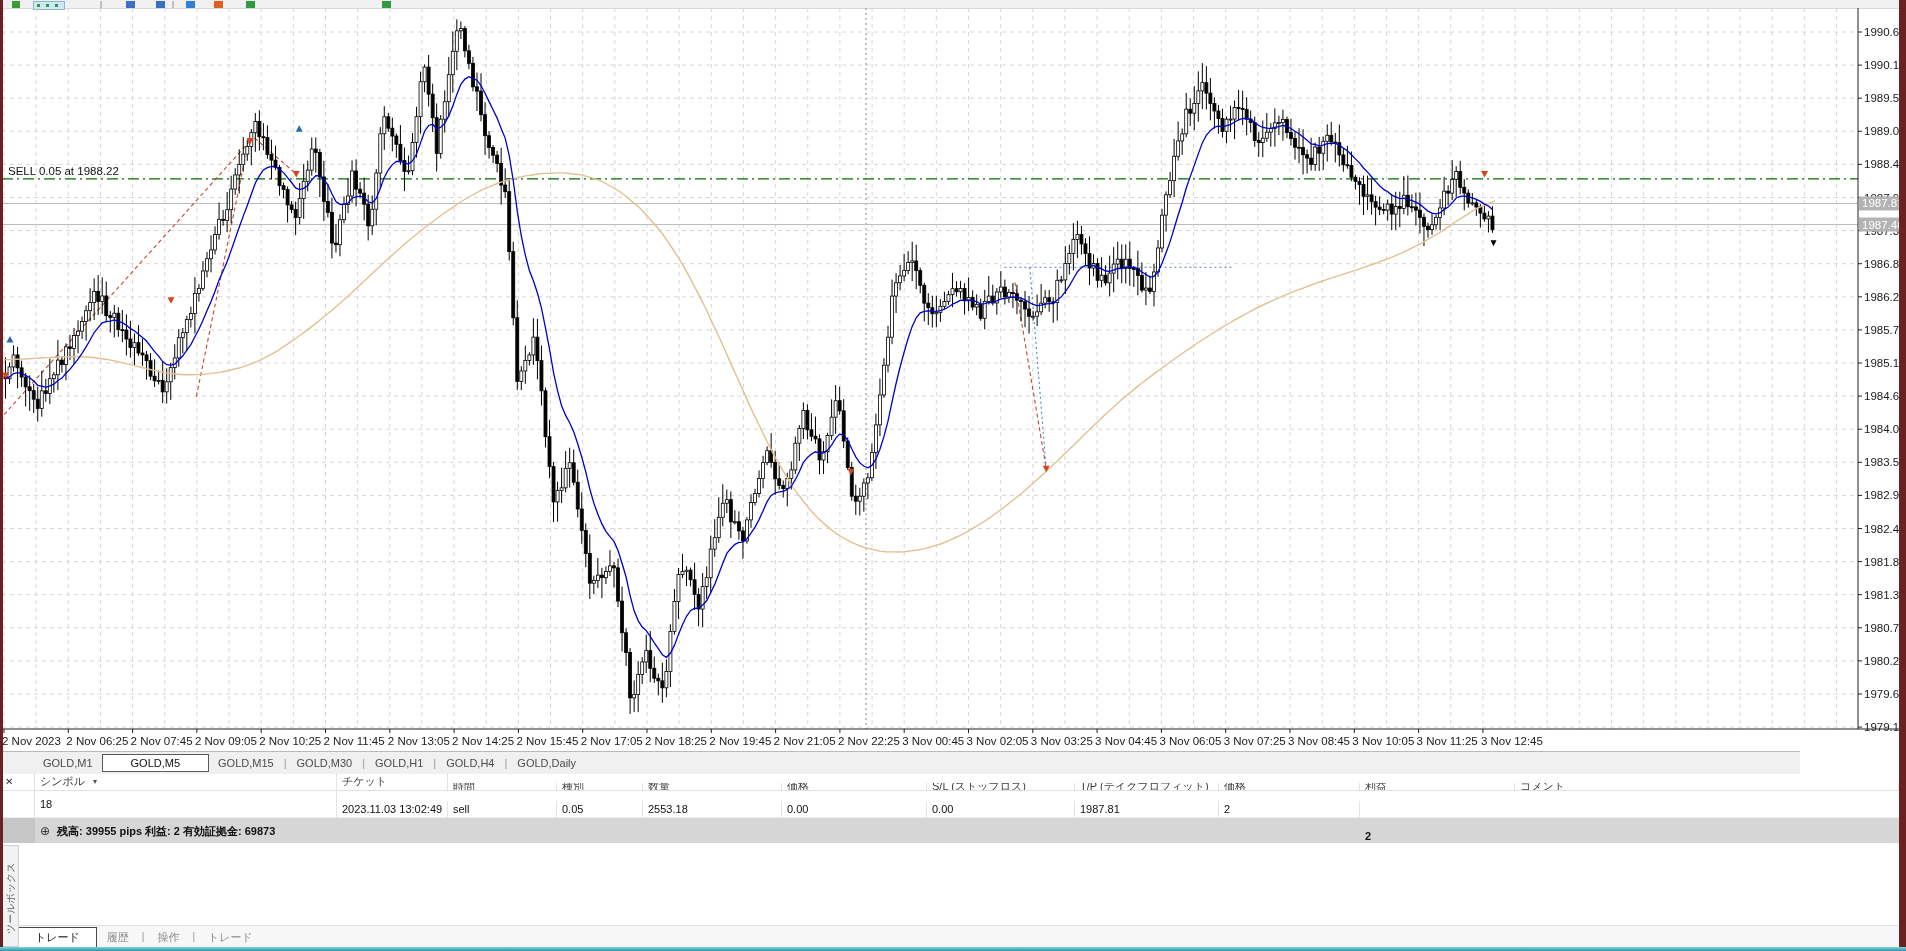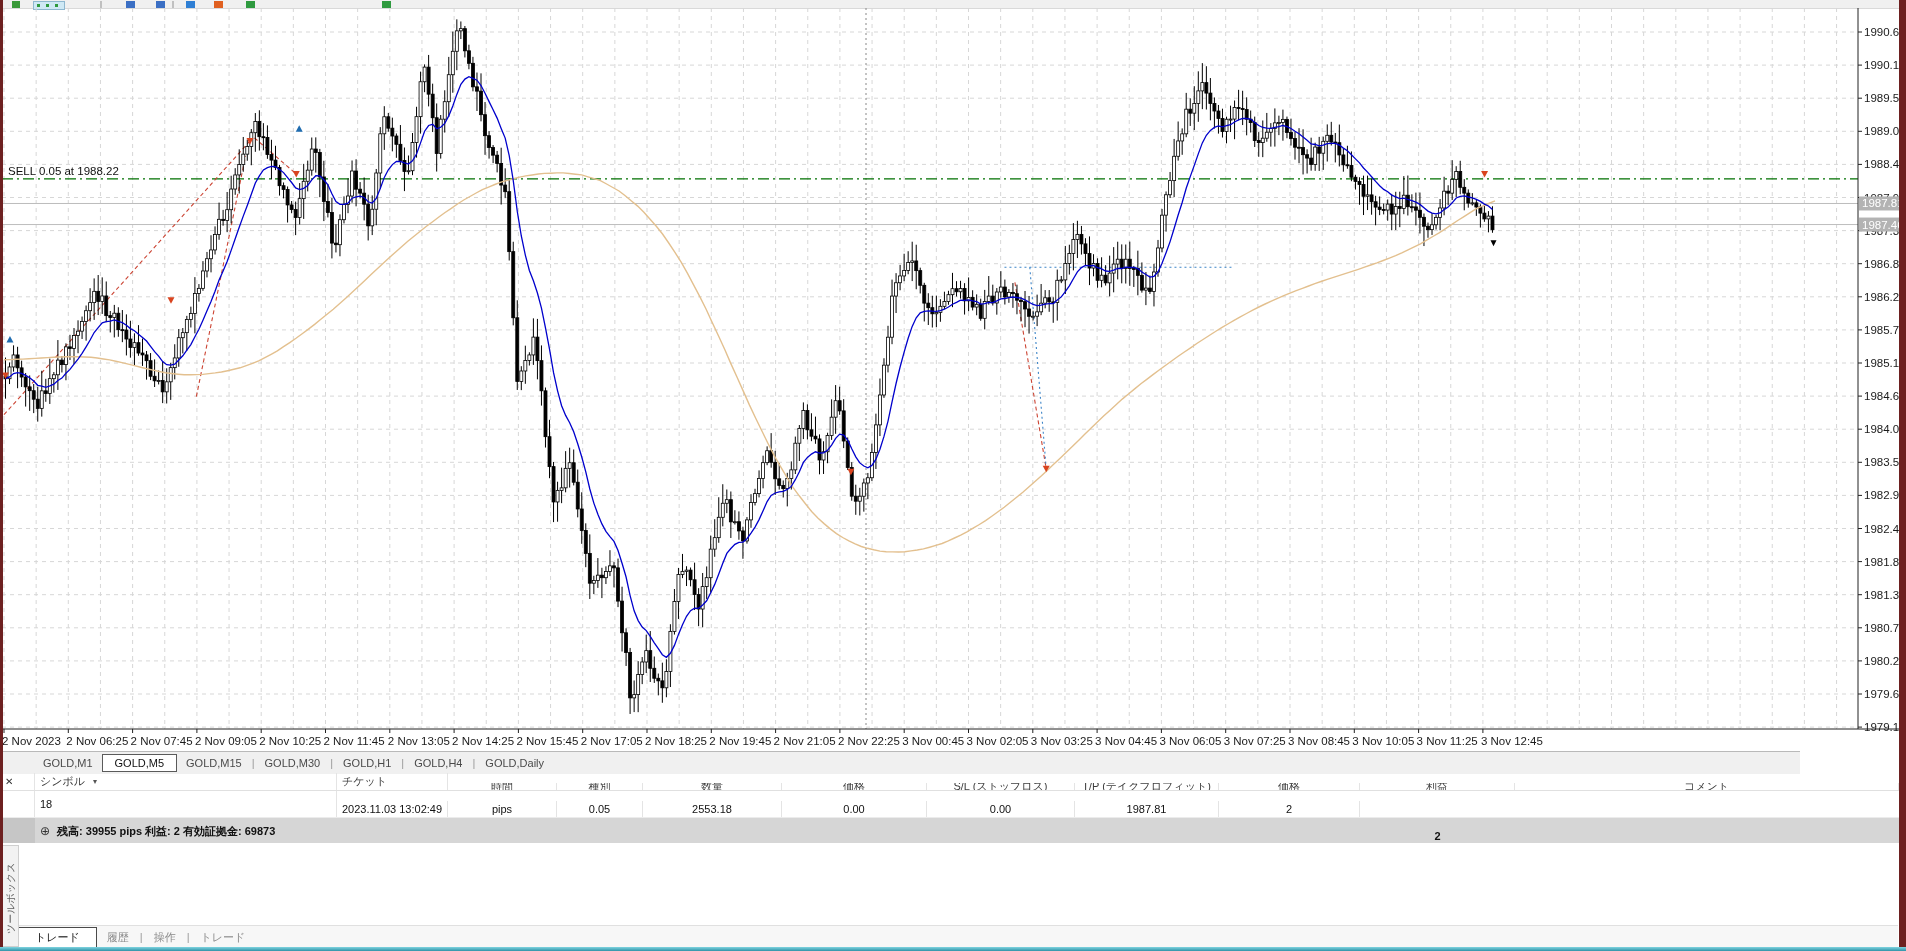--- a/index.html
+++ b/index.html
@@ -10,46 +10,46 @@
   #chart-wrap{position:absolute;left:0;top:8px;width:1899px;height:743px;}
   #left-border{position:absolute;left:0;top:0;width:3px;height:947px;background:#6d2020;z-index:40;}
   #right-border{position:absolute;left:1899px;top:0;width:7px;height:947px;background:#6d2020;z-index:40;}
   #bottom-strip{position:absolute;left:0;top:947px;width:1906px;height:4px;
      background:linear-gradient(#7fd4e0,#2f93a8);z-index:41;}
   
   #chart-tabs{position:absolute;left:0;top:751px;width:1800px;height:22px;background:#f0f0f0;
      border-top:1px solid #b9b9b9;display:flex;align-items:center;font-size:11px;color:#4a4a4a;}
   #chart-tabs .spacer{width:34px;}
   .ctab{padding:3px 9px;cursor:default;white-space:nowrap;}
-  .ctab.active{background:#ffffff;border:1px solid #5a5a5a;padding:2px 12px;color:#111;}
+  .ctab.active{background:#ffffff;border:1px solid #5a5a5a;padding:2px 28px;color:#111;}
   .tabsep{color:#9a9a9a;padding:0 1px;}
   
   #trade-table{position:absolute;left:0;top:773px;width:1899px;font-size:11px;color:#111;}
   .trow{display:grid;grid-template-columns:35px 302px 111px 109px 86px 139px 145px 148px 144px 141px 155px 1fr;}
   .trow .cell{display:flex;align-items:center;padding:0 5px;border-right:1px solid #e4e4e4;
       white-space:nowrap;overflow:hidden;}
-  .trow .cell.r{justify-content:center;margin-top:10px;}
+  .trow .cell.r{justify-content:flex-start;margin-top:10px;}
   .trow.header{height:17px;color:#3c3c3c;border-bottom:1px solid #e0e0e0;}
   .trow.valrow{height:26px;border-bottom:1px solid #ececec;background:#fff;}
   .trow.sumrow{height:26px;background:#d6d6d6;font-weight:bold;}
   .trow.sumrow .cell{border-right:none;}
   .closex{color:#333;font-size:10px;font-weight:bold;cursor:default;}
   .dd-arrow{color:#555;font-size:8px;margin-left:8px;}
   .sym-icon{width:9px;height:12px;border:1px solid #cc2200;margin-right:6px;position:relative;background:#fff;flex:0 0 auto;}
   .sym-icon:before{content:"";position:absolute;left:1px;right:1px;top:2px;height:1px;background:#cc2200;box-shadow:0 3px 0 #cc2200,0 6px 0 #cc2200;}
   .expand-glyph{font-size:12px;color:#333;margin-right:7px;font-weight:normal;}
   #summary-left{display:flex;align-items:center;}
   
   #below-table{position:absolute;left:0;top:843px;width:1899px;height:82px;background:#ffffff;}
   #toolbox-vtab{position:absolute;left:3px;top:845px;width:15px;height:100px;background:#f2f2f2;
      border:1px solid #cfcfcf;border-left:none;z-index:30;}
   #toolbox-vtab span{position:absolute;left:1px;top:88px;transform:rotate(-90deg);transform-origin:0 0;
      font-size:10px;color:#606060;white-space:nowrap;}
   #bottom-tabs{position:absolute;left:18px;top:925px;width:1880px;height:22px;background:#f7f7f7;
-     display:flex;align-items:center;font-size:11px;color:#8a8a8a;border-top:1px solid #e0e0e0;}
+     display:flex;align-items:center;font-size:11px;color:#8a8a8a;border-top:1px solid #e0e0e0;font-family:Liberation Mono, monospace;}
   .btab{padding:3px 10px;white-space:nowrap;}
   .btab.active{background:#fff;border:1px solid #4a4a4a;padding:2px 16px;color:#111;}
   svg text{font-family:"Liberation Sans","DejaVu Sans",sans-serif;}
 </style>
 </head>
 <body>
 
 <div id="app">
   <div id="toolbar-sliver">
       <div class="tb-frag" style="left: 12px; width: 8px; background: rgb(58, 154, 58);"></div>
@@ -1065,21 +1065,21 @@
           <span>利益</span>
         </div>
         <div class="cell r">
           <span>コメント</span>
         </div>
       </div>
       <div class="trow valrow">
         <div class="cell "></div>
         <div class="cell ">18</div>
         <div class="cell r">2023.11.03 13:02:49</div>
-        <div class="cell r">pips</div>
+        <div class="cell r">sell</div>
         <div class="cell r">0.05</div>
         <div class="cell r">2553.18</div>
         <div class="cell r">0.00</div>
         <div class="cell r">0.00</div>
         <div class="cell r">1987.81</div>
         <div class="cell r">2</div>
       </div>
       <div class="trow sumrow">
         <div class="cell " style="background: rgb(198, 198, 198);"></div>
         <div class="cell " id="summary-left" style="grid-column: 2 / span 9;">

